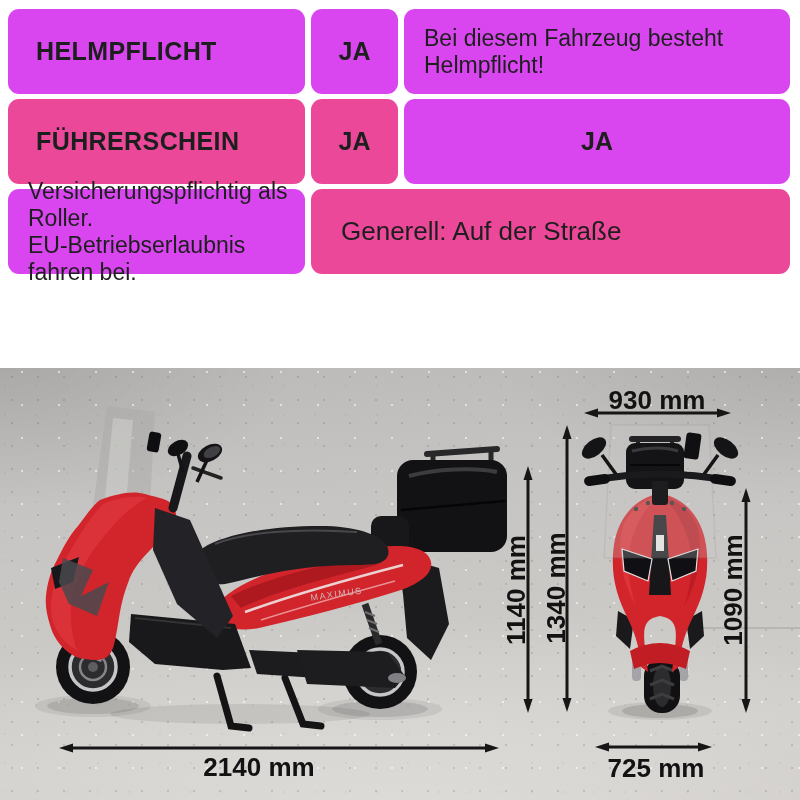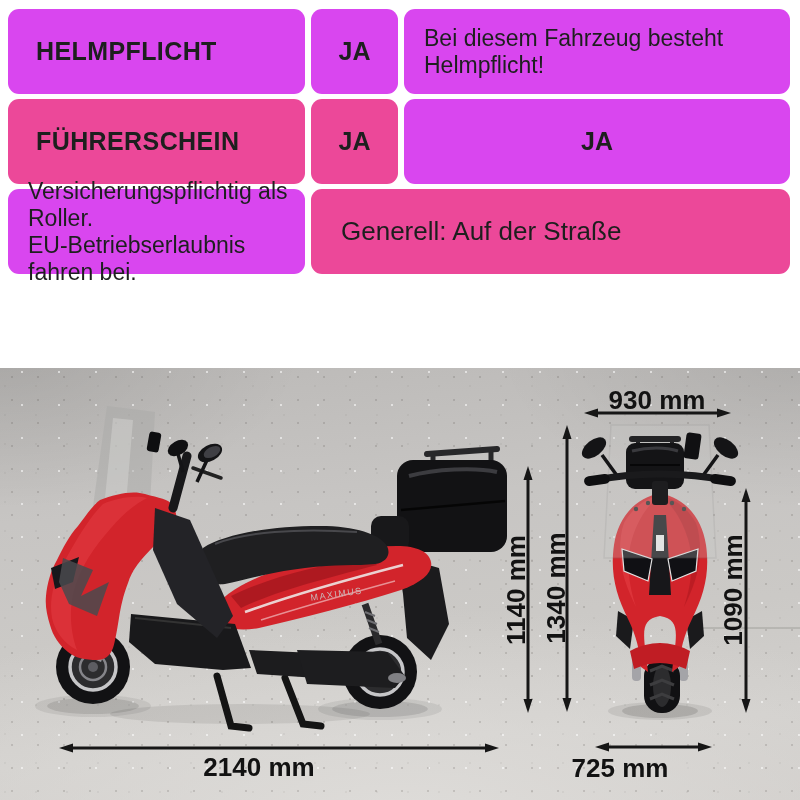--- a/index.html
+++ b/index.html
@@ -212,15 +212,15 @@
         <polygon points="746,120 741.5,134 750.5,134" stroke="none"></polygon>
         <polygon points="746,345 741.5,331 750.5,331" stroke="none"></polygon>
       </g>
     </svg>
 
     <div class="dim-label" style="left:657px;top:32px;">930 mm</div>
     <div class="dim-label vert" style="left:516px;top:222px;">1140 mm</div>
     <div class="dim-label vert" style="left:556px;top:220px;">1340 mm</div>
     <div class="dim-label vert" style="left:733px;top:222px;">1090 mm</div>
     <div class="dim-label" style="left:259px;top:399px;">2140 mm</div>
-    <div class="dim-label" style="left:620px;top:400px;">725 mm</div>
+    <div class="dim-label" style="left:656px;top:400px;">725 mm</div>
   </div>
 </div>
 
 </body></html>

